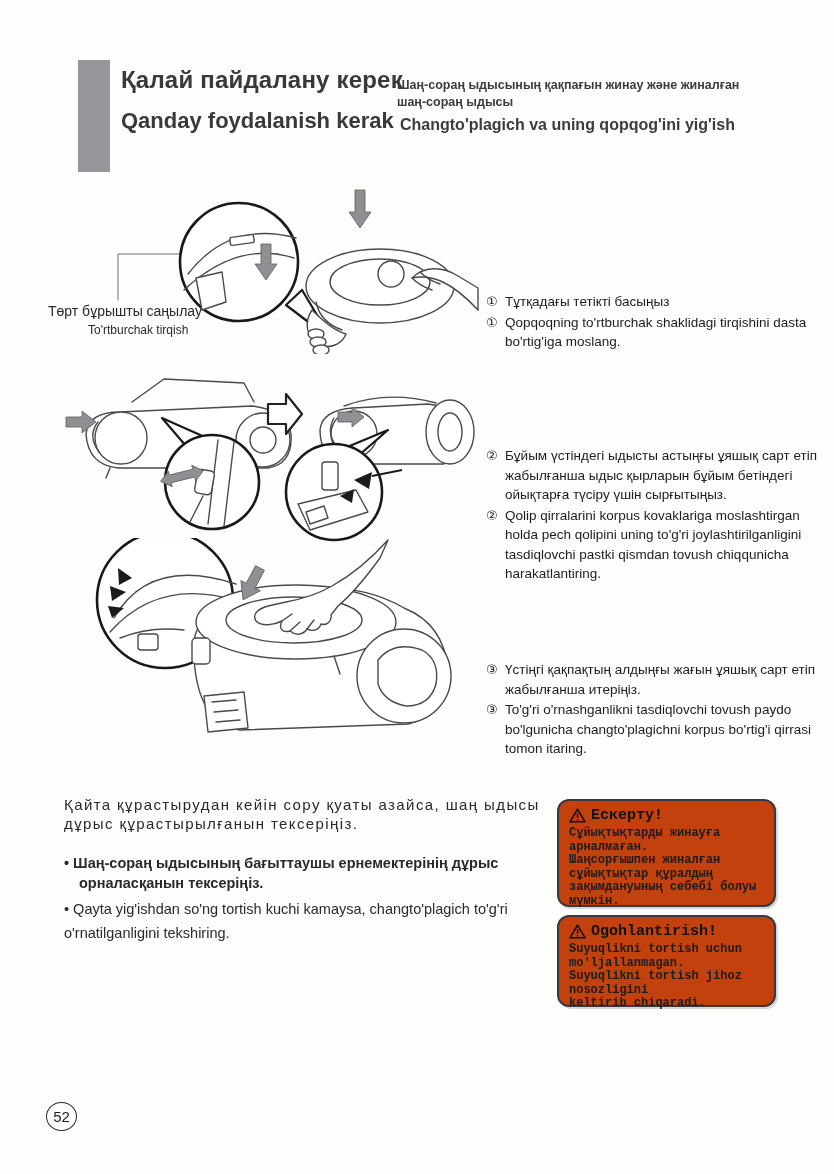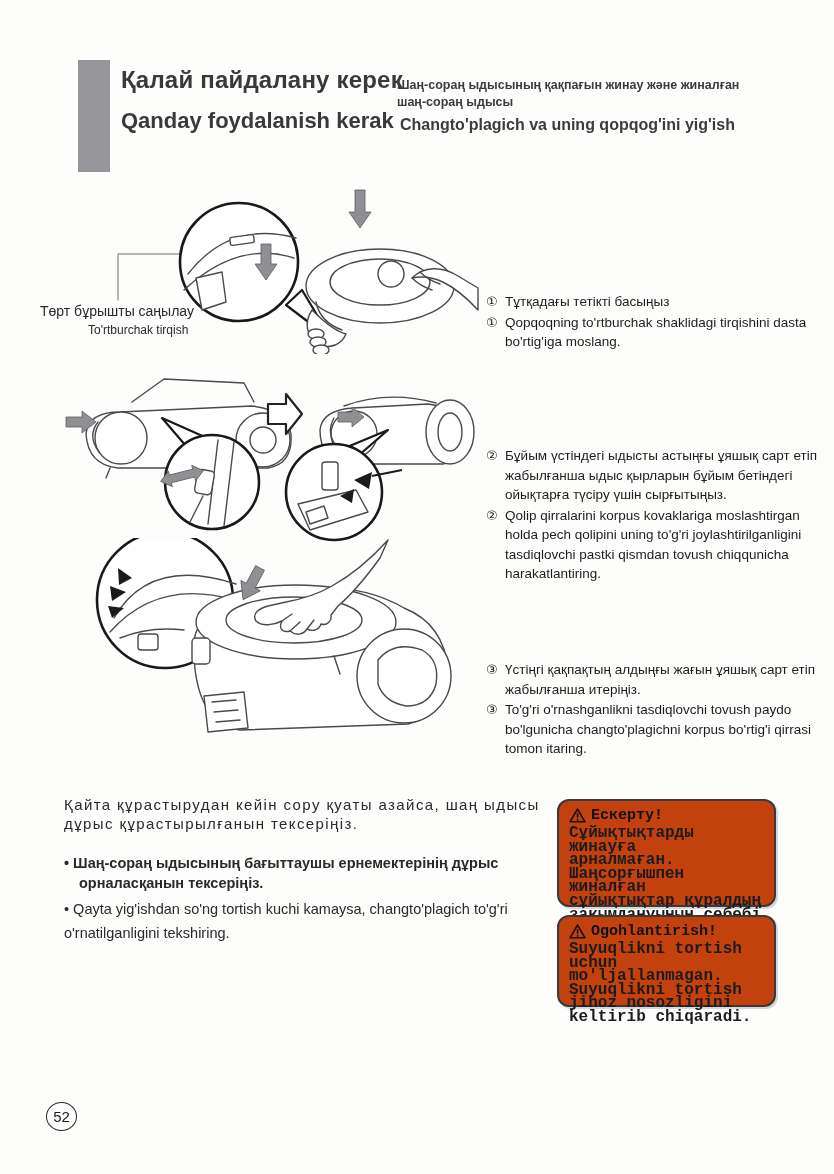--- a/index.html
+++ b/index.html
@@ -18,40 +18,40 @@
   
   svg{display:block;}
   .line{fill:none;stroke:#4a4a4e;stroke-width:1.4;stroke-linecap:round;stroke-linejoin:round;}
   .thin{fill:none;stroke:#6e6e72;stroke-width:1;stroke-linecap:round;}
   .loupe{fill:#ffffff;stroke:#19191b;stroke-width:2.6;}
   .tail{fill:#ffffff;stroke:#19191b;stroke-width:2.2;stroke-linejoin:round;}
   .garrow{fill:#909094;stroke:#5d5d61;stroke-width:.8;}
   .blkarrow{fill:#1b1b1d;}
   .outarrow{fill:#ffffff;stroke:#222226;stroke-width:2.2;stroke-linejoin:round;}
   .whitefill{fill:#ffffff;}
-  .fig-label-kk{left:40px;top:303px;font-size:14px;color:#2a2a2c;}
+  .fig-label-kk{left:48px;top:303px;font-size:14px;color:#2a2a2c;}
   .fig-label-uz{left:88px;top:323px;font-size:12px;color:#2a2a2c;}
   
   .step{left:486px;width:342px;font-size:13.5px;line-height:19.5px;color:#1d1d1f;}
   .step .para{display:flex;margin:0 0 1px 0;}
   .step .num{flex:0 0 19px;font-size:13px;}
   .step .txt{flex:1;}
   .s1{top:292px;} .s2{top:446px;} .s3{top:660px;}
   
   .note{left:64px;top:795px;width:512px;color:#2a2a2c;}
   .note-heading{font-size:15px;line-height:19px;letter-spacing:1.4px;margin-bottom:10px;}
   .note-b1{font-size:14.5px;font-weight:bold;line-height:20px;padding-left:15px;text-indent:-15px;margin-top:20px;}
   .note-b2,.note-b3{font-size:14.5px;line-height:24px;margin-top:4px;}
   
   .warnbox{left:557px;width:219px;background:#c2410c;border:2px solid #3a3a3e;border-radius:12px;
     box-sizing:border-box;padding:6px 10px 4px 10px;box-shadow:2px 2px 0 rgba(0,0,0,.15);font-family:Liberation Mono, monospace;}
   .w1{top:799px;height:108px;} .w2{top:915px;height:92px;}
   .warn-title-row{display:flex;align-items:center;gap:5px;margin-bottom:3px;}
   .warn-title{font-size:15px;font-weight:bold;color:#121214;}
-  .warn-line{font-size:16px;font-weight:bold;line-height:13.6px;color:#1c1c1e;}
+  .warn-line{font-size:12px;font-weight:bold;line-height:13.6px;color:#1c1c1e;}
   
   .pagenum{left:46px;top:1102px;width:31px;height:29px;border:1.6px solid #2a2a2c;border-radius:50%;
     display:flex;align-items:center;justify-content:center;font-size:15px;color:#1c1c1e;box-sizing:border-box;}
 </style>
 </head>
 <body>
 
 <div class="page">
 
   <div class="abs graybar"></div>

